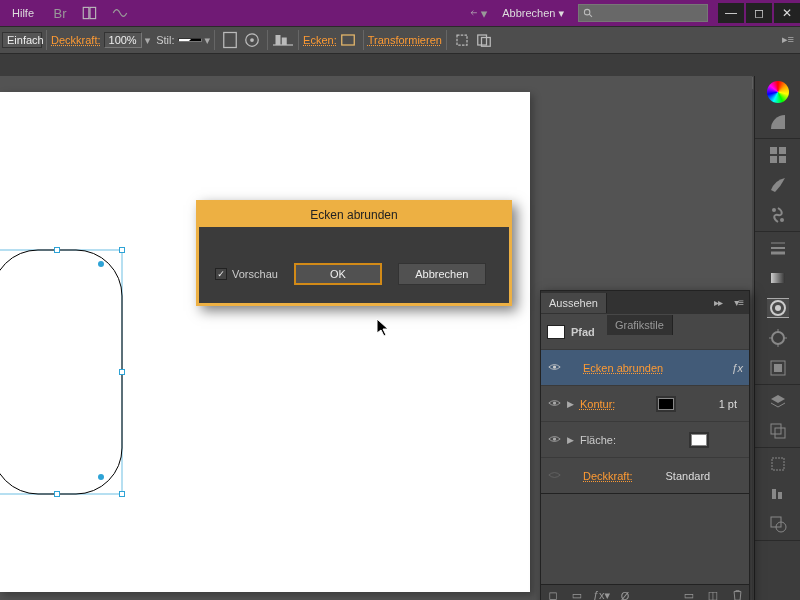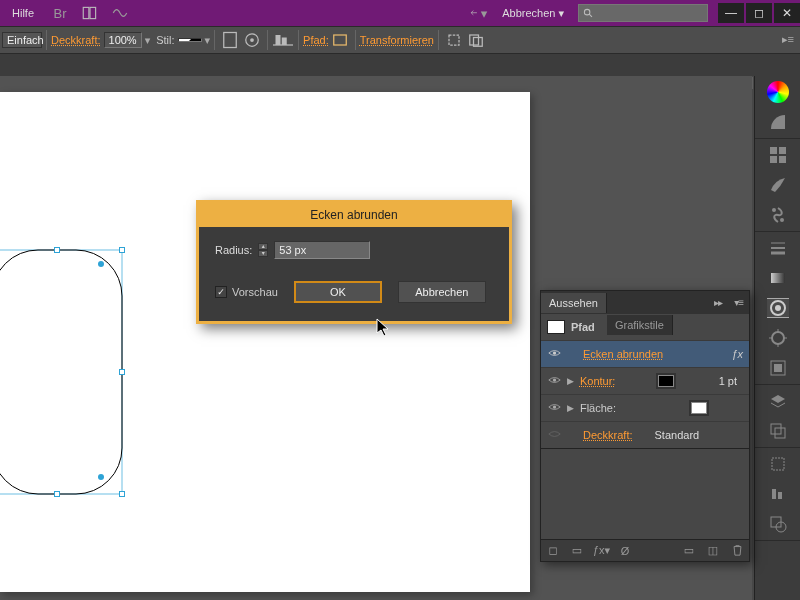--- a/index.html
+++ b/index.html
@@ -72,21 +72,21 @@
   .vscroll .arrow { width:12px; height:12px; background:#606060; margin:1px auto; font-size:8px; text-align:center; color:#ccc; }
   
   
   .panel { position: absolute; top: 290px; left: 540px; width: 210px; background: #474747; border: 1px solid #222; box-shadow: 3px 3px 10px rgba(0,0,0,0.5); }
   .panel .tabs { display:flex; align-items:center; height:23px; background:#323232; }
   .panel .tab { padding: 4px 8px; color: #ddd; background:#474747; border-right:1px solid #222; }
   .panel .tab.inact { background:#323232; color:#999;margin-top:45px; }
   .panel .tabs .sp { flex:1; }
   .panel .menu { color:#aaa; padding: 0 6px; font-size: 10px; letter-spacing:-1px; }
   .panel .body { }
-  .panel .r { display:flex; align-items:center; height:27px; border-bottom:1px solid #3a3a3a; padding: 0 6px; gap:6px; }
+  .panel .r { display:flex; align-items:center; height:36px; border-bottom:1px solid #3a3a3a; padding: 0 6px; gap:6px; }
   .panel .r.sel { background:#425b78; }
   .panel .r.last { border-bottom: 1px solid #222; }
   .panel .thumb { width:18px; height:14px; background:#fff; border:1px solid #222; }
   .panel .eye { width:14px; text-align:center; }
   .panel .eye svg { width:13px; height:10px; }
   .panel .tri { color:#aaa; font-size:9px; }
   .panel .name { color:#ccc; flex: 0 0 auto; }
   .panel .name.link { color:#ff9b33; text-decoration: underline dotted; }
   .panel .val2 { color:#ddd; margin-left:auto; margin-right:6px;text-align:right; }
   .panel .swatch { width:16px; height:12px; border:1px solid #888; background:#fff; margin-left:auto; margin-right:2px; outline: 2px solid #333; }
@@ -167,21 +167,21 @@
     </span>
   <div class="divider"></div>
   <span class="ico">
       <svg viewBox="0 0 16 16">
         <rect x="2" y="4" width="4" height="8" fill="#bbb"></rect>
         <rect x="7" y="6" width="4" height="6" fill="#bbb"></rect>
         <line x1="0" y1="12" x2="16" y2="12" stroke="#bbb"></line>
       </svg>
     </span>
   <div class="divider"></div>
-  <span class="lab">Pfad:</span>
+  <span class="lab">Ecken:</span>
   <span class="ico">
       <svg viewBox="0 0 16 16">
         <rect x="3" y="4" width="10" height="8" stroke="#e8b96b" fill="none"></rect>
       </svg>
     </span>
   <div class="divider"></div>
   <span class="lab">Transformieren</span>
   <div class="divider"></div>
   <span class="ico">
       <svg viewBox="0 0 16 16">
@@ -219,28 +219,20 @@
     <div class="handle" style="top:245px; left:66px"></div>
     <div class="handle" style="top:245px; left:131px"></div>
     <div class="chandle" style="top:15px; left:110px"></div>
     <div class="chandle" style="top:228px; left:110px"></div>
   </div>
 </div>
 
 <div class="modal">
   <div class="mtitle">Ecken abrunden</div>
   <div class="mbody">
-    <div class="row">
-      <span class="lab2">Radius:</span>
-      <div class="spin">
-          <span>▴</span>
-          <span>▾</span>
-        </div>
-      <div class="inp">53 px</div>
-    </div>
     <div class="row2">
       <div class="chk">
         <div class="chkbox">✓</div>
         <span>Vorschau</span>
       </div>
       <div class="btn focus">OK</div>
       <div class="btn">Abbrechen</div>
     </div>
   </div>
 </div>
@@ -396,21 +388,21 @@
       <span class="name">Fläche:</span>
       <span class="swatch"></span>
       <span style="width:28px"></span>
     </div>
     <div class="r last">
       <span class="eye" style="opacity:0.3"><svg viewBox="0 0 16 12">
             <path d="M1 6 Q8 0 15 6 Q8 12 1 6" fill="none" stroke="#aaa"></path>
           </svg></span>
       <span style="width:10px"></span>
       <span class="name link">Deckkraft:</span>
-      <span class="val2" style="margin-left:16px">Standard</span>
+      <span class="val2" style="margin-left:27px">Standard</span>
     </div>
     <div style="height:90px"></div>
   </div>
   <div class="foot">
     <span class="fi">◻</span>
     <span class="fi">▭</span>
     <span class="fi" style="">ƒx▾</span>
     <span class="fi">Ø</span>
     <span class="sp"></span>
     <span class="fi">▭</span>

